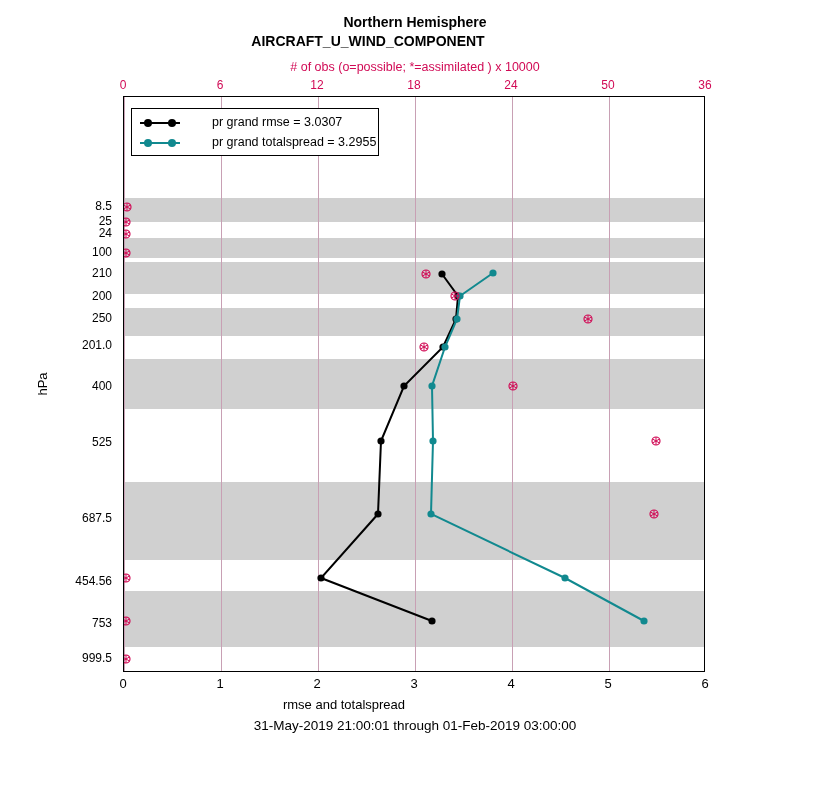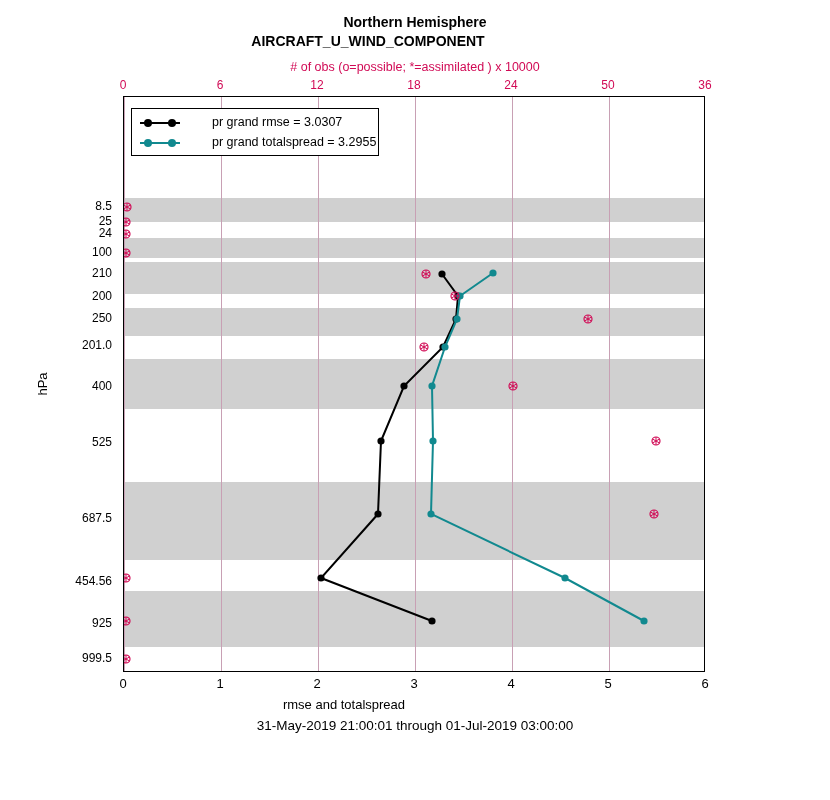--- a/index.html
+++ b/index.html
@@ -216,21 +216,21 @@
     <span class="ytick" style="top:137px">24</span>
     <span class="ytick" style="top:156px">100</span>
     <span class="ytick" style="top:177px">210</span>
     <span class="ytick" style="top:200px">200</span>
     <span class="ytick" style="top:222px">250</span>
     <span class="ytick" style="top:249px">201.0</span>
     <span class="ytick" style="top:290px">400</span>
     <span class="ytick" style="top:346px">525</span>
     <span class="ytick" style="top:422px">687.5</span>
     <span class="ytick" style="top:485px">454.56</span>
-    <span class="ytick" style="top:527px">925</span>
+    <span class="ytick" style="top:527px">753</span>
     <span class="ytick" style="top:562px">999.5</span>
   </div>
 
   <div class="ytitle">hPa</div>
 
   <div class="plot">
 
     <div class="band" style="top:101px;height:24px"></div>
     <div class="band" style="top:141px;height:20px"></div>
     <div class="band" style="top:165px;height:32px"></div>
@@ -355,15 +355,15 @@
     <span class="bottomtick" style="left:123px">0</span>
     <span class="bottomtick" style="left:220px">1</span>
     <span class="bottomtick" style="left:317px">2</span>
     <span class="bottomtick" style="left:414px">3</span>
     <span class="bottomtick" style="left:511px">4</span>
     <span class="bottomtick" style="left:608px">5</span>
     <span class="bottomtick" style="left:705px">6</span>
   </div>
 
   <div class="xtitle">rmse and totalspread</div>
-  <div class="subtitle">31-May-2019 21:00:01 through 01-Jul-2019 03:00:00</div>
+  <div class="subtitle">31-May-2019 21:00:01 through 01-Feb-2019 03:00:00</div>
 
 </div>
 
 </body></html>

